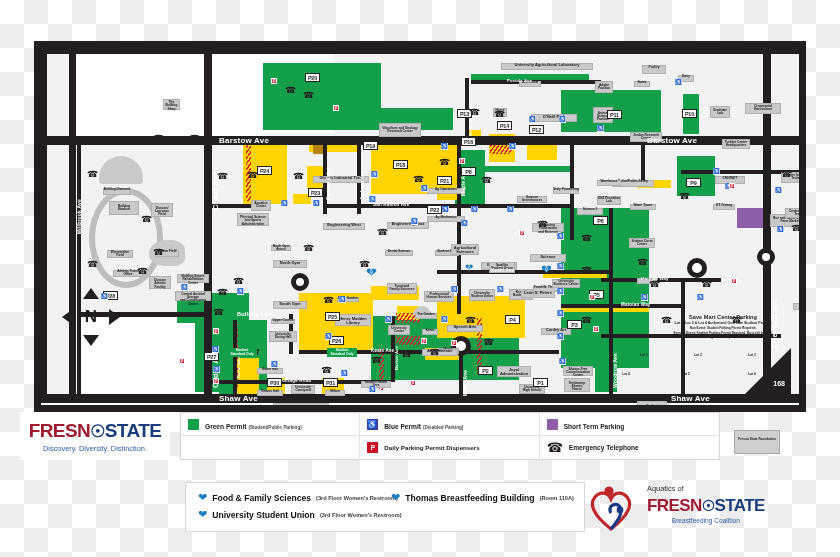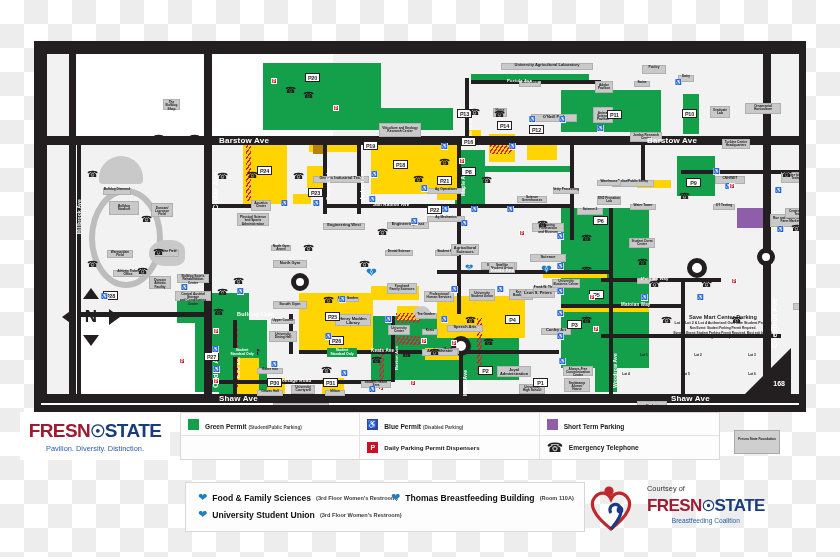--- a/index.html
+++ b/index.html
@@ -738,21 +738,21 @@
 
   <div style="position:absolute;left:734px;top:430px;width:46px;height:24px;background:#cfcfcf;border:.5px solid #aaa;"></div>
   <div class="lbl t4" style="left:734px;top:438px;width:46px;">Fresno State Foundation</div>
 
   <div class="legend-wrap">
 
     <div class="legend-logo-box">
       <div class="fs-logo">
         <span class="fres">FRESN</span><span class="dog">☉</span><span class="state">STATE</span>
       </div>
-      <div class="fs-tag">Pavilion. Diversity. Distinction.</div>
+      <div class="fs-tag">Discovery. Diversity. Distinction.</div>
     </div>
 
     <div class="legend-grid">
 
       <div class="lg-cell">
         <div class="lg-sw" style="background:#14a04a;"></div>
         <div><span class="lg-txt">Green Permit</span><span class="lg-sub">(Student/Public Parking)</span></div>
       </div>
       <div class="lg-cell">
         <div class="lg-ada">♿</div>
@@ -811,21 +811,21 @@
   <div class="bf-logo-wrap">
     <div class="bf-heart-box">
       <svg viewBox="0 0 52 48" width="52" height="48" aria-hidden="true">
         <path d="M26 45 C8 31, 4 20, 10 13 C15 7, 23 8, 26 15 C29 8, 37 7, 42 13 C48 20, 44 31, 26 45 Z" fill="none" stroke="#c0272d" stroke-width="3.2"></path>
         <path d="M26 45 C30 40, 36 34, 36 27 C36 22, 32 19, 28 21 C25 22, 24 26, 26 29" fill="none" stroke="#1b3a86" stroke-width="3.2"></path>
         <circle cx="24" cy="7" r="4.6" fill="#c0272d"></circle>
         <circle cx="35" cy="26" r="3.4" fill="#1b3a86"></circle>
       </svg>
     </div>
     <div class="bf-text">
-      <div class="courtesy">Courtsey of</div>
+      <div class="courtesy">Aquatics of</div>
       <div class="fs-logo" style="font-size:17px;">
         <span class="fres">FRESN</span><span class="dog" style="font-size:15px;">☉</span><span class="state">STATE</span>
       </div>
       <div class="bf-tag">Breastfeeding Coalition</div>
     </div>
   </div>
 
 </div>
 
 </body></html>

